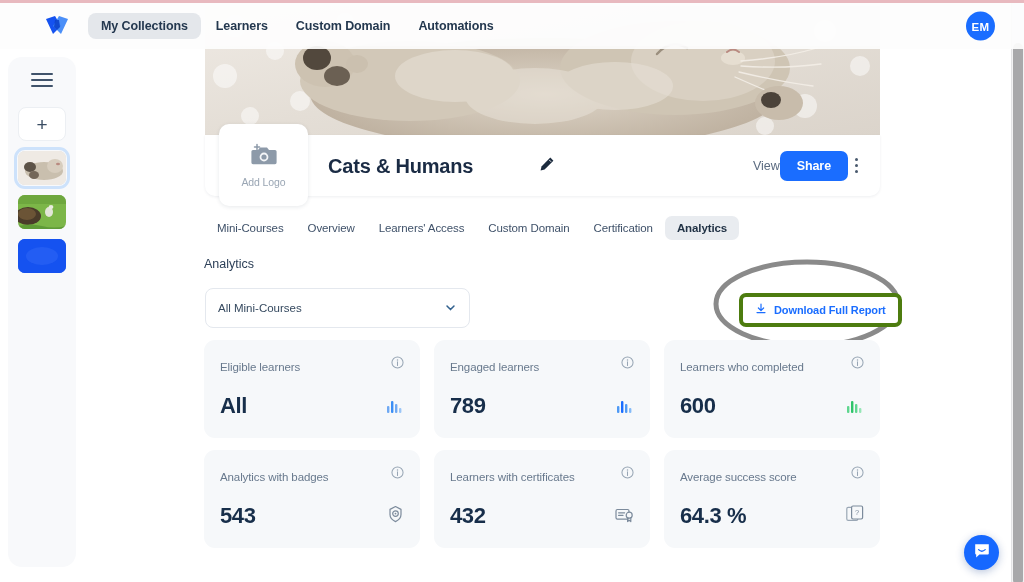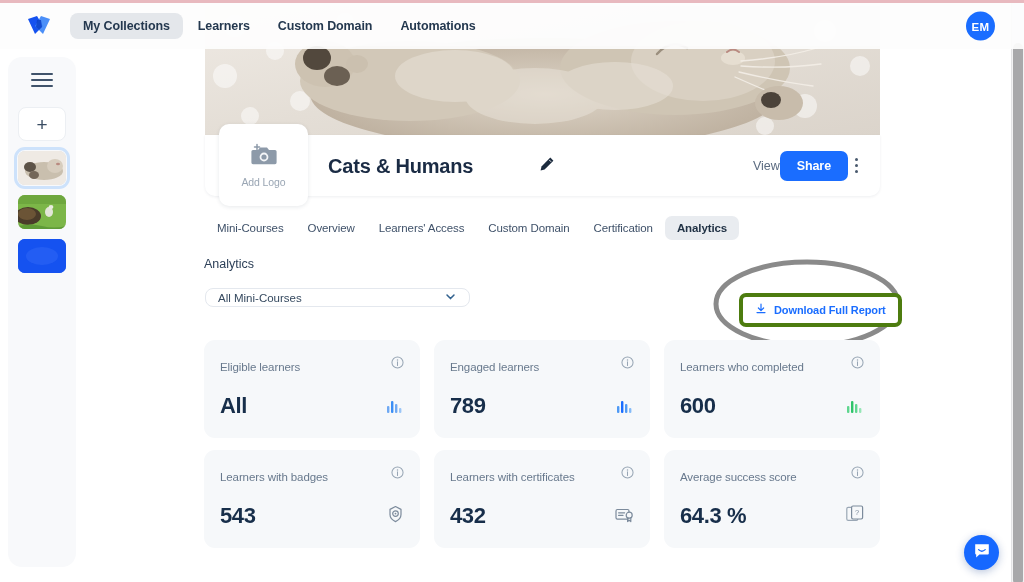--- a/index.html
+++ b/index.html
@@ -25,20 +25,21 @@
     background:#cfc7bd;
   }
   .cover svg { display:block; width:100%; height:100%; }
 
   
   .header {
     position:absolute; left:0; top:3px; width:1024px; height:46px;
     display:flex; align-items:center;
     background:rgba(253,253,253,0.93);
     z-index:6;
+    padding-left:18px;
   }
   .header-left { display:flex; align-items:center; padding-left:26px; gap:4px; }
   .logo { width:26px; height:24px; margin-right:14px; }
   .nav { display:flex; align-items:center; gap:2px; }
   .nav-item {
     font-size:12.5px; color:#24384f; font-weight:700;
     padding:6px 13px; border-radius:8px; white-space:nowrap;
     letter-spacing:-0.1px;
   }
   .nav-item.active { background:#e4e7eb; }
@@ -114,21 +115,21 @@
     padding:6px 12px; border-radius:7px; white-space:nowrap; letter-spacing:-0.1px;
   }
   .tab.active { background:#e9ecf0; color:#223346; font-weight:600; }
 
   
   .an-title {
     position:absolute; left:204px; top:257px;
     font-size:12.5px; color:#2d4058; font-weight:500;
   }
   .select {
-    position:absolute; left:205px; top:288px; width:265px; height:19px;
+    position:absolute; left:205px; top:288px; width:265px; height:40px;
     border:1px solid #e4e8ee; border-radius:8px; background:#fff;
     display:flex; align-items:center; padding:0 12px;
     font-size:11.5px; color:#35495f;
   }
   .select .chev { margin-left:auto; }
 
   .dl-wrap { position:absolute; left:739px; top:293px; }
   .btn-download {
     display:flex; align-items:center; gap:7px;
     border:4px solid #4d7c0f; border-radius:7px; background:#fff;
@@ -419,21 +420,21 @@
           <rect x="1" y="9" width="2.4" height="7" rx="1" fill="#5fd68f"></rect>
           <rect x="5" y="4" width="2.4" height="12" rx="1" fill="#2fc46a"></rect>
           <rect x="9" y="7" width="2.4" height="9" rx="1" fill="#5fd68f"></rect>
           <rect x="13" y="11" width="2.4" height="5" rx="1" fill="#96e6b6"></rect>
         </svg>
       </span>
     </div>
 
     <div class="stat">
       <div class="stat-head">
-        <span class="stat-label">Learners with badges</span>
+        <span class="stat-label">Analytics with badges</span>
         <span>
           <svg width="13" height="13" viewBox="0 0 14 14">
               <circle cx="7" cy="7" r="6" fill="none" stroke="#97a5b4" stroke-width="1.1"></circle>
               <circle cx="7" cy="4.2" r="0.8" fill="#97a5b4"></circle>
               <path d="M7 6.2 v4" stroke="#97a5b4" stroke-width="1.1" stroke-linecap="round"></path>
             </svg>
         </span>
       </div>
       <div class="stat-val">543</div>
       <span class="stat-icon">

